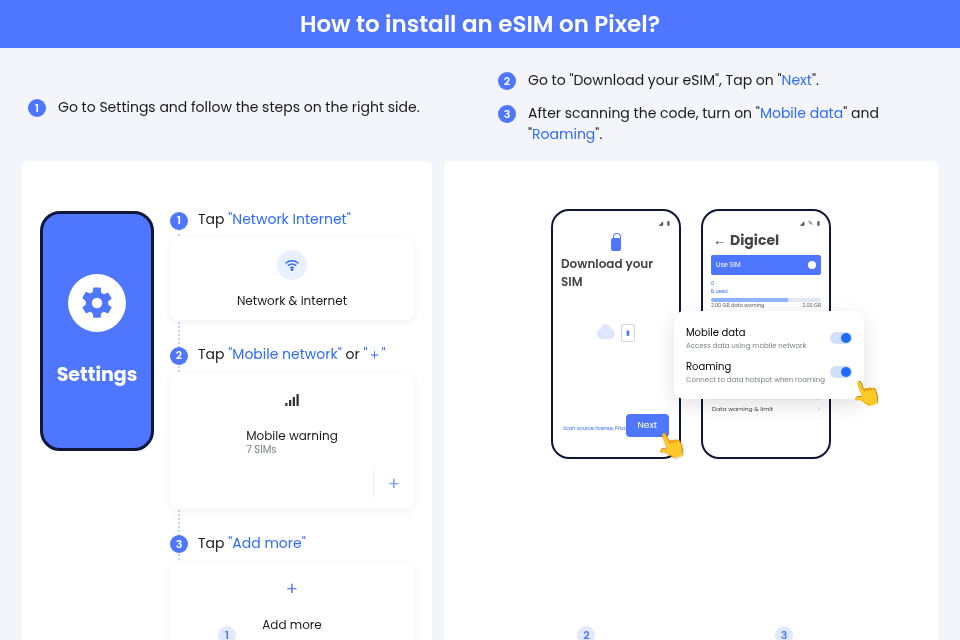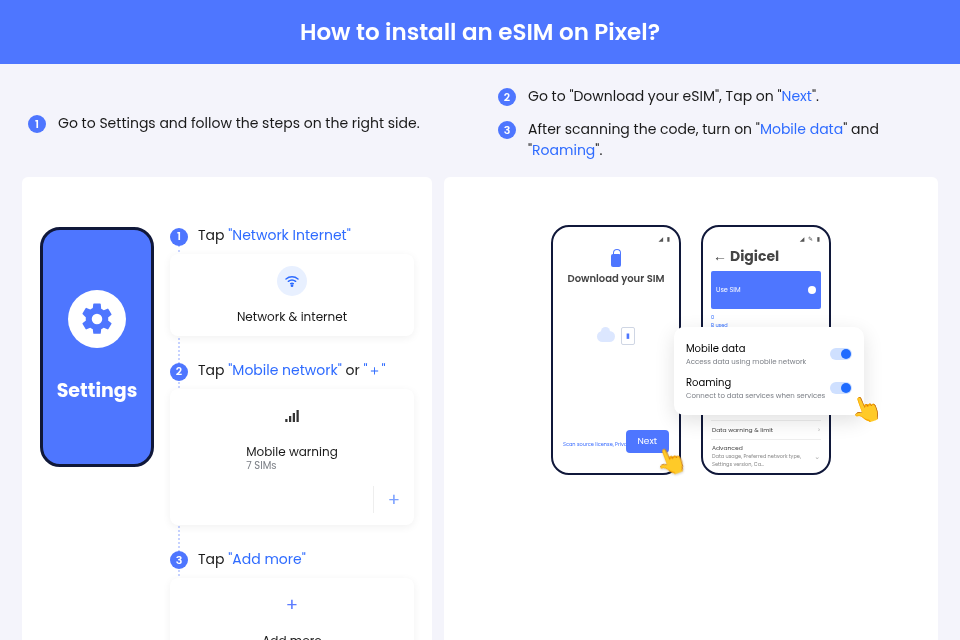--- a/index.html
+++ b/index.html
@@ -6,21 +6,21 @@
     --blue:#4e76ff;
     --blue-light:#447cff;
     --bg:#f4f4fb;
     --card:#ffffff;
     --text:#1a1a1a;
     --muted:#7a7e85;
     --accent-text:#2e6bff;
   }
   *{box-sizing:border-box;font-family:'Poppins','Segoe UI',Arial,sans-serif;}
   body{margin:0;width:960px;height:640px;background:var(--bg);overflow:hidden;}
-  .header{background:var(--blue);color:#fff;height:64px;display:flex;align-items:center;justify-content:center;font-size:23px;font-weight:600;}
+  .header{background:var(--blue);color:#fff;height:48px;display:flex;align-items:center;justify-content:center;font-size:23px;font-weight:600;}
   .intro{display:flex;gap:36px;padding:22px 28px 6px 28px;}
   .intro-col{flex:1;display:flex;flex-direction:column;gap:12px;}
   .step-line{display:flex;align-items:flex-start;gap:12px;font-size:14px;color:var(--text);}
   .n-badge{width:18px;height:18px;border-radius:50%;background:var(--blue);color:#fff;font-size:11px;font-weight:600;display:flex;align-items:center;justify-content:center;flex:0 0 18px;margin-top:2px;}
   .hl{color:var(--accent-text);}
   .panels{display:flex;gap:12px;padding:10px 22px 0 22px;}
   .panel{background:var(--card);border-radius:6px;flex:1;min-height:390px;position:relative;padding:18px;display:flex;gap:16px;}
   
   .phone-mock{width:114px;height:240px;border:3px solid #10183a;border-radius:20px;background:var(--blue);display:flex;flex-direction:column;align-items:center;justify-content:center;gap:18px;margin-top:32px;}
   .gear-wrap{width:58px;height:58px;border-radius:50%;background:#fff;display:flex;align-items:center;justify-content:center;}
@@ -35,32 +35,32 @@
   .card .txt .t2{font-size:10px;color:var(--muted);line-height:1.2;}
   .card .plus{margin-left:auto;color:#7ba0ff;font-size:18px;border-left:1px solid #eee;padding-left:14px;}
   .vline{position:absolute;left:8px;top:20px;bottom:20px;width:0;border-left:2px dotted #c6d2ff;}
   .bottom-badge{position:absolute;bottom:18px;width:18px;height:18px;border-radius:50%;background:#e1e9ff;color:var(--blue);font-size:11px;font-weight:600;display:flex;align-items:center;justify-content:center;}
   
   .phones-row{display:flex;gap:20px;width:100%;justify-content:center;align-items:flex-start;padding-top:30px;}
   .mini-phone{width:130px;height:250px;border:2px solid #10183a;border-radius:18px;background:#fff;position:relative;overflow:hidden;display:flex;flex-direction:column;align-items:center;padding:8px 8px 0 8px;font-size:7px;color:#444;}
   .status-icons{align-self:flex-end;font-size:6px;color:#555;letter-spacing:1px;}
   .lock{width:10px;height:13px;border-radius:2px;background:var(--blue);margin:10px 0 4px 0;position:relative;}
   .lock::before{content:"";position:absolute;top:-5px;left:2px;width:6px;height:6px;border:1.5px solid var(--blue);border-bottom:none;border-radius:4px 4px 0 0;}
-  .dl-title{font-size:10px;font-weight:600;margin-bottom:10px;}
+  .dl-title{font-size:12px;font-weight:600;margin-bottom:3px;}
   .dl-sub{font-size:5.5px;color:#666;text-align:center;line-height:1.2;padding:0 4px;}
   .cloud-box{margin-top:30px;display:flex;align-items:center;gap:6px;}
   .cloud{width:18px;height:11px;background:#dce7ff;border-radius:10px;position:relative;}
   .cloud::before{content:"";position:absolute;width:9px;height:9px;background:#dce7ff;border-radius:50%;top:-4px;left:4px;}
   .sim-card{width:14px;height:18px;border:1px solid #cfd6e4;border-radius:2px;display:flex;align-items:center;justify-content:center;font-size:7px;color:var(--blue);}
   .next-btn{position:absolute;bottom:20px;right:10px;background:var(--blue);color:#fff;font-size:9px;padding:5px 12px;border-radius:4px;}
   .tiny-links{position:absolute;bottom:24px;left:10px;font-size:5px;color:#3a6dff;}
   .hand{position:absolute;bottom:-6px;right:-6px;font-size:26px;transform:rotate(-20deg);filter:drop-shadow(0 1px 1px rgba(0,0,0,0.2));}
   
   .top-title{font-size:14px;align-self:flex-start;margin:2px 0 4px 2px;font-weight:bold;}
-  .blue-bar{background:var(--blue);color:#fff;width:100%;border-radius:2px;padding:14px 5px;display:flex;justify-content:space-between;align-items:center;font-size:6.5px;}
+  .blue-bar{background:var(--blue);color:#fff;width:100%;border-radius:2px;padding:5px 5px;display:flex;justify-content:space-between;align-items:center;font-size:6.5px;}
   .toggle-dot{width:8px;height:8px;border-radius:50%;background:#fff;}
   .gauge{width:100%;margin:5px 0;}
   .gauge .lbl{display:flex;justify-content:space-between;font-size:5px;color:#666;}
   .gauge .bar{height:4px;border-radius:3px;background:#e2e8f5;margin-top:2px;overflow:hidden;}
   .gauge .bar .fill{height:100%;width:70%;background:#8fb4ff;}
   .item-row{width:100%;display:flex;justify-content:space-between;align-items:center;font-size:6px;padding:4px 1px;border-top:1px solid #eee;}
   .chev{color:#aaa;font-size:7px;}
   
   .overlay-card{position:absolute;left:230px;top:150px;width:190px;background:#fff;border-radius:10px;box-shadow:0 6px 20px rgba(0,0,0,0.12);padding:10px 12px;font-size:10px;z-index:5;}
   .overlay-card .row{display:flex;justify-content:space-between;align-items:center;padding:4px 0;}
@@ -214,42 +214,35 @@
               <div>Calls preference</div>
               <div style="font-size:5px;color:#888;">China Unicom</div>
             </div>
           <span class="chev">›</span>
         </div>
         <div style="height:50px"></div>
         <div class="item-row">
           <div>Data warning &amp; limit</div>
           <span class="chev">›</span>
         </div>
-        <div class="item-row">
-          <div>
-              <div>Advanced</div>
-              <div style="font-size:5px;color:#888;">Data usage, Preferred network type, Settings version, Ca…</div>
-            </div>
-          <span class="chev">⌄</span>
-        </div>
       </div>
     </div>
 
     <div class="overlay-card">
       <div class="row">
         <div>
           <div>Mobile data</div>
           <div class="sub">Access data using mobile network</div>
         </div>
         <div class="switch"></div>
       </div>
       <div class="row">
         <div>
           <div>Roaming</div>
-          <div class="sub">Connect to data services when services</div>
+          <div class="sub">Connect to data hotspot when roaming</div>
         </div>
         <div class="switch"></div>
       </div>
       <span class="hand2">👆</span>
     </div>
 
     <div class="bottom-badge" style="left:27%;">2</div>
     <div class="bottom-badge" style="left:67%;">3</div>
   </div>
 </div>

